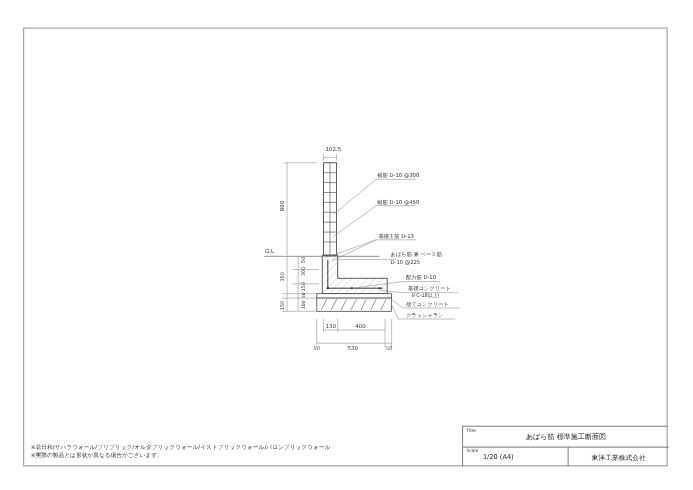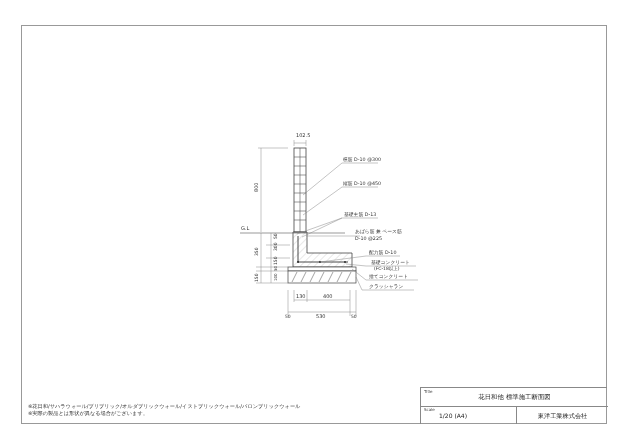--- a/index.html
+++ b/index.html
@@ -129,21 +129,21 @@
   <text class="svgtext" x="369" y="278" font-size="4.8">捨てコンクリート</text>
   <text class="svgtext" x="369" y="288" font-size="4.8">クラッシャラン</text>
 </svg>
 
 <div class="note" style="top:403px;">※花日和/サハラウォール/ブリブリック/オルダブリックウォール/イストブリックウォール/バロンブリックウォール</div>
 <div class="note" style="top:410px;">※実際の製品とは形状が異なる場合がございます。</div>
 
 <div class="tb">
   <div class="tb-row" style="top:0; height:18px; border-bottom:1px solid #888;">
     <span class="tb-label">Title</span>
-    <span class="tb-title">花日和他 標準施工断面図</span>
+    <span class="tb-title">あばら筋 標準施工断面図</span>
   </div>
   <div class="tb-row" style="top:18px; height:18px;">
     <span class="tb-label">Scale</span>
     <span class="tb-scale">1/20 (A4)</span>
     <div style="position:absolute; left:95px; top:0; height:18px; border-left:1px solid #888;"></div>
     <span class="tb-company">東洋工業株式会社</span>
   </div>
 </div>
 
 </body></html>

